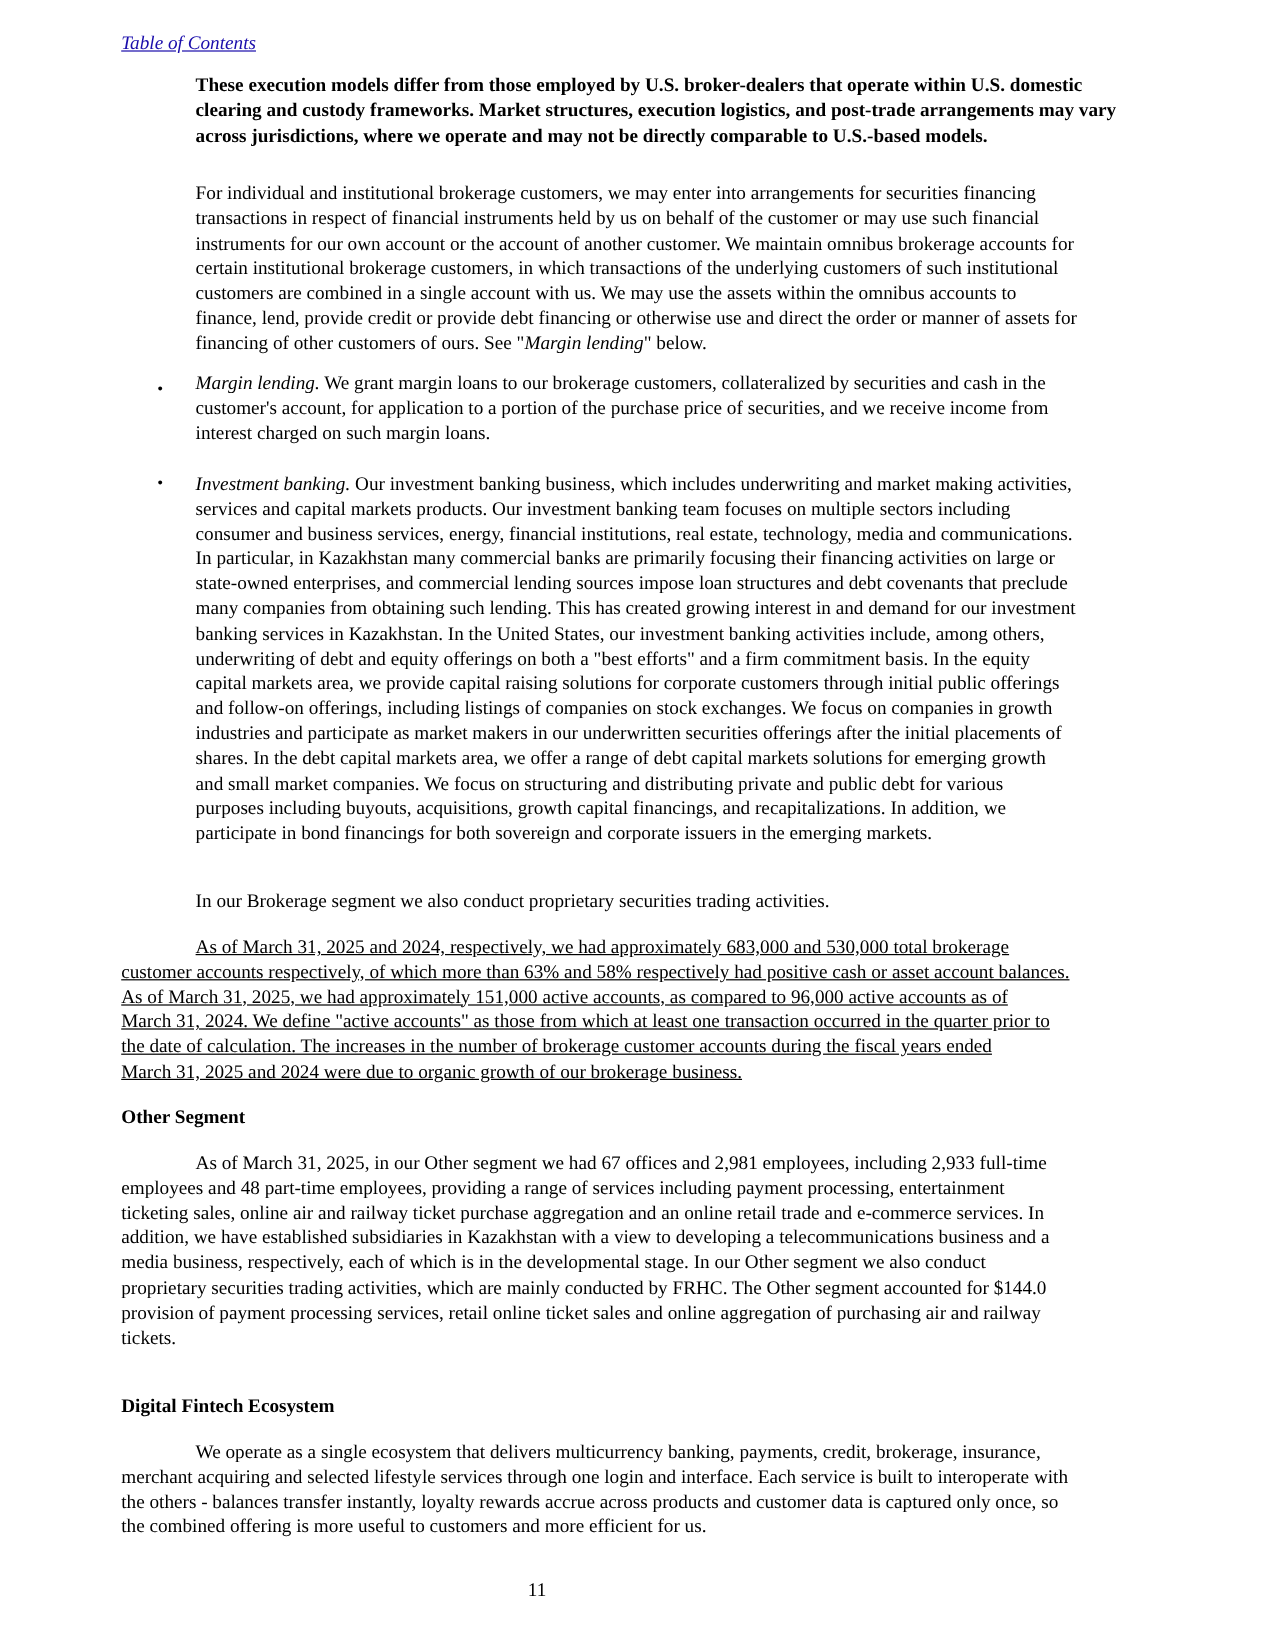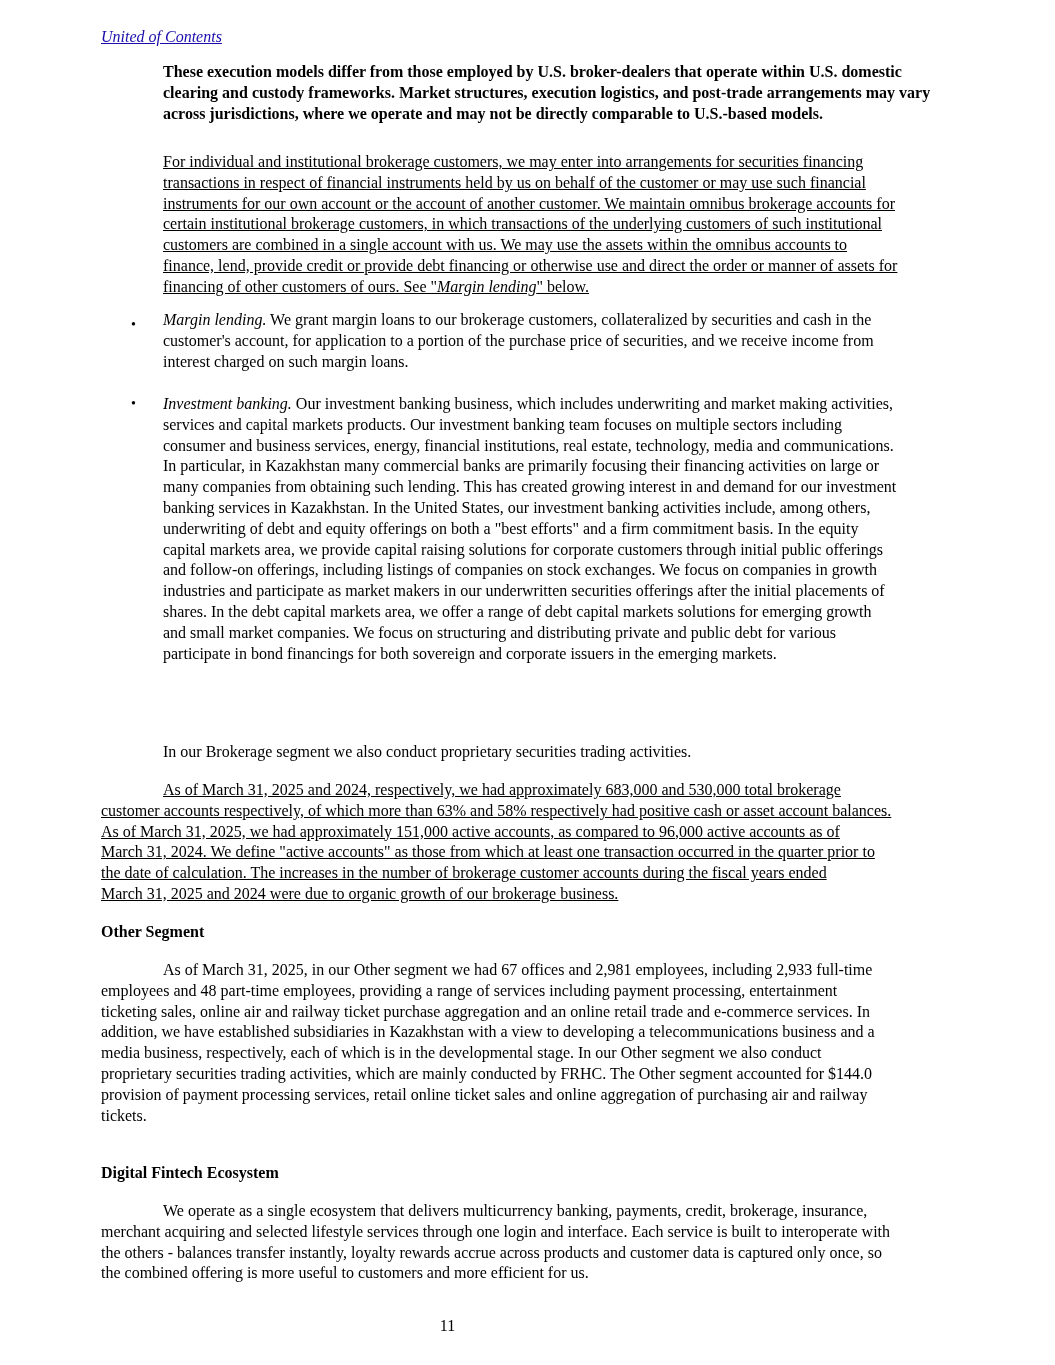--- a/index.html
+++ b/index.html
@@ -31,29 +31,29 @@
     position: absolute; left: 0; width: 895px; text-align: center; top: 1316px;
     line-height: 20px;
   }
   em { font-style: italic; }
 </style>
 </head>
 <body>
 
 <div class="page">
 
-  <a class="toc-link">United of Contents</a>
+  <a class="toc-link">Table of Contents</a>
 
   <div class="block indent-block" style="top:62px;font-weight:bold;">
     <span class="line">These execution models differ from those employed by U.S. broker-dealers that operate within U.S. domestic</span>
     <span class="line">clearing and custody frameworks. Market structures, execution logistics, and post-trade arrangements may vary</span>
     <span class="line">across jurisdictions, where we operate and may not be directly comparable to U.S.-based models.</span>
   </div>
 
-  <div class="block indent-block" style="top:152px;text-decoration:underline;">
+  <div class="block indent-block" style="top:152px;">
     <span class="line">For individual and institutional brokerage customers, we may enter into arrangements for securities financing</span>
     <span class="line">transactions in respect of financial instruments held by us on behalf of the customer or may use such financial</span>
     <span class="line">instruments for our own account or the account of another customer. We maintain omnibus brokerage accounts for</span>
     <span class="line">certain institutional brokerage customers, in which transactions of the underlying customers of such institutional</span>
     <span class="line">customers are combined in a single account with us. We may use the assets within the omnibus accounts to</span>
     <span class="line">finance, lend, provide credit or provide debt financing or otherwise use and direct the order or manner of assets for</span>
     <span class="line"><span>financing of other customers of ours. See "</span><em>Margin lending</em><span>" below.</span></span>
   </div>
 
   <span class="bullet" style="top:315px;">•</span>
@@ -62,28 +62,30 @@
     <span class="line">customer's account, for application to a portion of the purchase price of securities, and we receive income from</span>
     <span class="line">interest charged on such margin loans.</span>
   </div>
 
   <span class="bullet" style="top:394px;">•</span>
   <div class="block indent-block" style="top:394px;">
     <span class="line"><em>Investment banking.</em><span> Our investment banking business, which includes underwriting and market making activities,</span></span>
     <span class="line">services and capital markets products. Our investment banking team focuses on multiple sectors including</span>
     <span class="line">consumer and business services, energy, financial institutions, real estate, technology, media and communications.</span>
     <span class="line">In particular, in Kazakhstan many commercial banks are primarily focusing their financing activities on large or</span>
+    <span class="line">state-owned enterprises, and commercial lending sources impose loan structures and debt covenants that preclude</span>
     <span class="line">many companies from obtaining such lending. This has created growing interest in and demand for our investment</span>
     <span class="line">banking services in Kazakhstan. In the United States, our investment banking activities include, among others,</span>
     <span class="line">underwriting of debt and equity offerings on both a "best efforts" and a firm commitment basis. In the equity</span>
     <span class="line">capital markets area, we provide capital raising solutions for corporate customers through initial public offerings</span>
     <span class="line">and follow-on offerings, including listings of companies on stock exchanges. We focus on companies in growth</span>
     <span class="line">industries and participate as market makers in our underwritten securities offerings after the initial placements of</span>
     <span class="line">shares. In the debt capital markets area, we offer a range of debt capital markets solutions for emerging growth</span>
     <span class="line">and small market companies. We focus on structuring and distributing private and public debt for various</span>
+    <span class="line">purposes including buyouts, acquisitions, growth capital financings, and recapitalizations. In addition, we</span>
     <span class="line">participate in bond financings for both sovereign and corporate issuers in the emerging markets.</span>
   </div>
 
   <div class="block indent-block" style="top:742px;text-align:center;">
     <span class="line">In our Brokerage segment we also conduct proprietary securities trading activities.</span>
   </div>
 
   <div class="block full-block" style="top:780px;text-decoration:underline;">
     <span class="line first-indent">As of March 31, 2025 and 2024, respectively, we had approximately 683,000 and 530,000 total brokerage</span>
     <span class="line">customer accounts respectively, of which more than 63% and 58% respectively had positive cash or asset account balances.</span>

